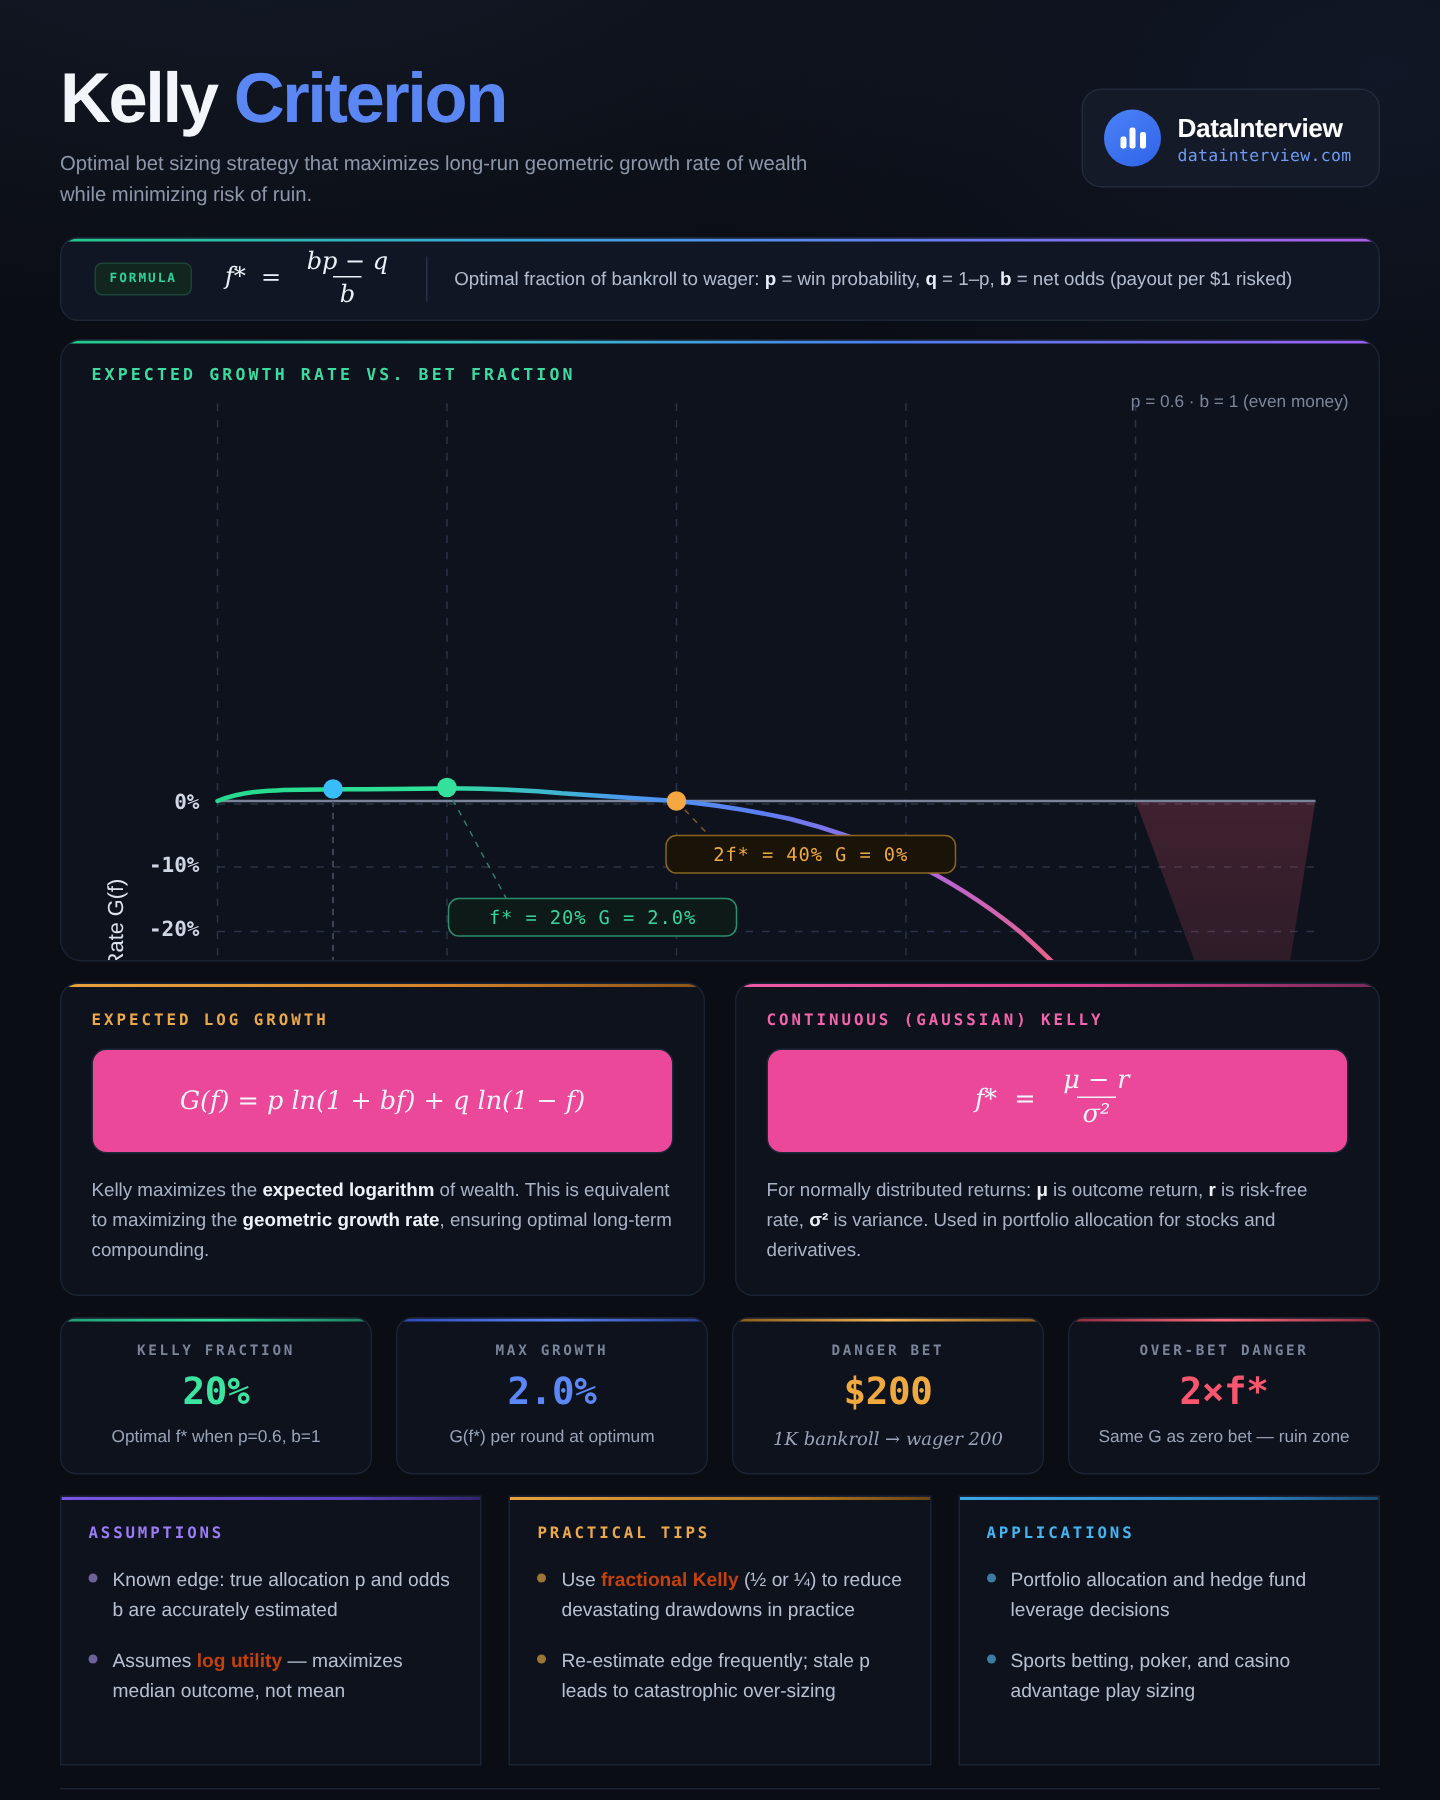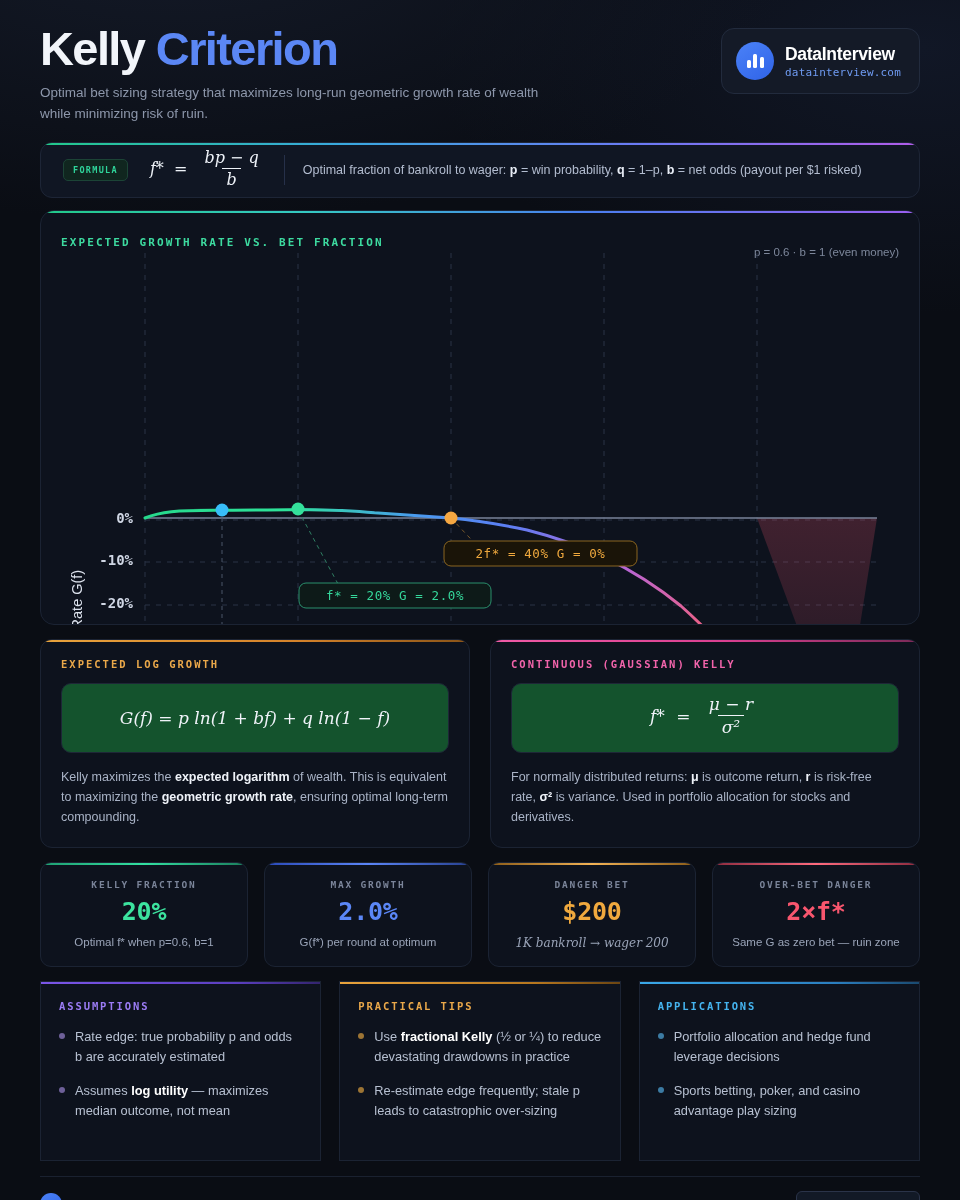--- a/index.html
+++ b/index.html
@@ -14,21 +14,21 @@
     position: relative;
     width: 960px; height: 1200px;
     background:
       radial-gradient(900px 420px at 18% -6%, #141a28 0%, rgba(20,26,40,0) 70%),
       radial-gradient(700px 380px at 96% 4%, #111726 0%, rgba(17,23,38,0) 70%),
       #0a0d14;
     padding: 0 40px;
   }
 
   
-  .header { display: flex; justify-content: space-between; align-items: flex-start; padding-top: 24px; }
+  .header { display: flex; justify-content: space-between; align-items: center; padding-top: 40px; }
   .title { font-size: 47px; font-weight: 700; letter-spacing: -1.6px; line-height: 1.06; }
   .title .w1 { color: #f2f5fa; }
   .title .w2 { color: #5b87f5; }
   .subtitle { margin-top: 9px; font-size: 13.5px; line-height: 1.55; color: #8d97ab; max-width: 520px; }
 
   .logo-box {
     display: flex; align-items: center; gap: 11px;
     background: #141a27; border: 1px solid #222b3d;
     border-radius: 13px; padding: 13px 18px 13px 14px;
     margin-top: 4px;
@@ -83,41 +83,41 @@
   
   .chart-card {
     margin-top: 12px; position: relative;
     background: #0d121d; border: 1px solid #1b2333; border-radius: 14px;
     height: 415px; overflow: hidden;
   }
   .chart-card::before {
     content: ""; position: absolute; top: 0; left: 0; right: 0; height: 2px;
     background: linear-gradient(90deg,#22c98a 0%,#35c9c2 30%,#4a7ff0 62%,#9b5ff0 100%);
   }
-  .chart-head { display: flex; justify-content: space-between; align-items: center; padding: 16px 20px 0; }
+  .chart-head { display: flex; justify-content: space-between; align-items: flex-start; padding: 16px 20px 0; }
   .chart-title { font-family: "DejaVu Sans Mono", monospace; font-size: 11px; letter-spacing: 2.1px;
                  color: #3ddba0; font-weight: 700; }
   .chart-meta { font-size: 11.5px; color: #7d879b; margin-top: 19px; }
   .plot { position: absolute; left: 0; top: 34px; width: 880px; height: 380px; }
 
   
   .two-col { display: flex; gap: 20px; margin-top: 14px; }
   .fcard {
     flex: 1; position: relative; background: #0d121d;
     border: 1px solid #1b2333; border-radius: 12px; padding: 18px 20px 20px;
     overflow: hidden; min-height: 186px;
   }
   .fcard::before { content: ""; position: absolute; top: 0; left: 0; right: 0; height: 2px; }
   .fcard.amber::before { background: linear-gradient(90deg,#e8a33d,#d4822a 60%,#8a5418); }
   .fcard.pink::before  { background: linear-gradient(90deg,#f05ba6,#d93f90 55%,#7a2a58); }
   .fcard-title { font-family: "DejaVu Sans Mono", monospace; font-size: 10.5px; letter-spacing: 2px; font-weight: 700; }
   .fcard.amber .fcard-title { color: #eaa84a; }
   .fcard.pink  .fcard-title { color: #f264ab; }
   .eq-box {
-    margin-top: 13px; background: #14532d; border: 1px solid #1e2737; border-radius: 10px;
+    margin-top: 13px; background: #ec4899; border: 1px solid #1e2737; border-radius: 10px;
     height: 70px; display: flex; align-items: center; justify-content: center;
     color: #f0f3f9; font-size: 17px;
   }
   .fcard-body { margin-top: 14px; font-size: 12.5px; line-height: 1.62; color: #a9b3c6; }
   .fcard-body b { color: #eef2f8; text-align: right; }
 
   
   .stats { display: flex; gap: 16px; margin-top: 14px; }
   .scard {
     flex: 1; position: relative; background: #0d121d; border: 1px solid #1b2333;
@@ -148,21 +148,21 @@
   .lcard::before { content: ""; position: absolute; top: 0; left: 0; right: 0; height: 2px; }
   .lcard.violet::before { background: linear-gradient(90deg,#7b56e8,#5b3fc0 70%,#33246e); }
   .lcard.amber::before  { background: linear-gradient(90deg,#e8a33d,#b6771f 70%,#6b4512); }
   .lcard.cyan::before   { background: linear-gradient(90deg,#3aa8e8,#2b7fc0 70%,#1a4a70); }
   .lcard-title { font-family: "DejaVu Sans Mono", monospace; font-size: 10.5px; letter-spacing: 1.9px; font-weight: 700; }
   .lcard.violet .lcard-title { color: #9b7cf5; }
   .lcard.amber  .lcard-title { color: #eaa84a; }
   .lcard.cyan   .lcard-title { color: #45b4f0; }
   .lcard ul { list-style: none; margin-top: 15px; }
   .lcard li { display: flex; gap: 10px; font-size: 12.8px; line-height: 1.55; color: #b7c0d1; margin-bottom: 14px; }
-  .lcard li b { color: #ffffff; }
+  .lcard li b { color: #c2410c; }
   .dot { width: 6px; height: 6px; border-radius: 50%; flex: none; margin-top: 6px; }
   .lcard.violet .dot { background: #6e6099; }
   .lcard.amber  .dot { background: #9c7434; }
   .lcard.cyan   .dot { background: #3c7ba3; }
 
   
   .footer { margin-top: 15px; border-top: 1px solid #1a2130; padding-top: 14px;
             display: flex; align-items: center; justify-content: space-between; }
   .f-left { display: flex; align-items: center; gap: 9px; }
   .f-mark { width: 22px; height: 22px; border-radius: 50%;
@@ -361,21 +361,21 @@
       <div class="scard-sub">Same G as zero bet — ruin zone</div>
     </div>
   </div>
 
   <div class="lists">
     <div class="lcard violet">
       <div class="lcard-title">ASSUMPTIONS</div>
       <ul>
         <li>
             <span class="dot"></span>
-            <span><span>Rate edge: true probability p and odds b are accurately estimated</span><b></b><span></span></span>
+            <span><span>Known edge: true allocation p and odds b are accurately estimated</span><b></b><span></span></span>
           </li>
         <li>
             <span class="dot"></span>
             <span><span>Assumes </span><b>log utility</b><span> — maximizes median outcome, not mean</span></span>
           </li>
       </ul>
     </div>
     <div class="lcard amber">
       <div class="lcard-title">PRACTICAL TIPS</div>
       <ul>

